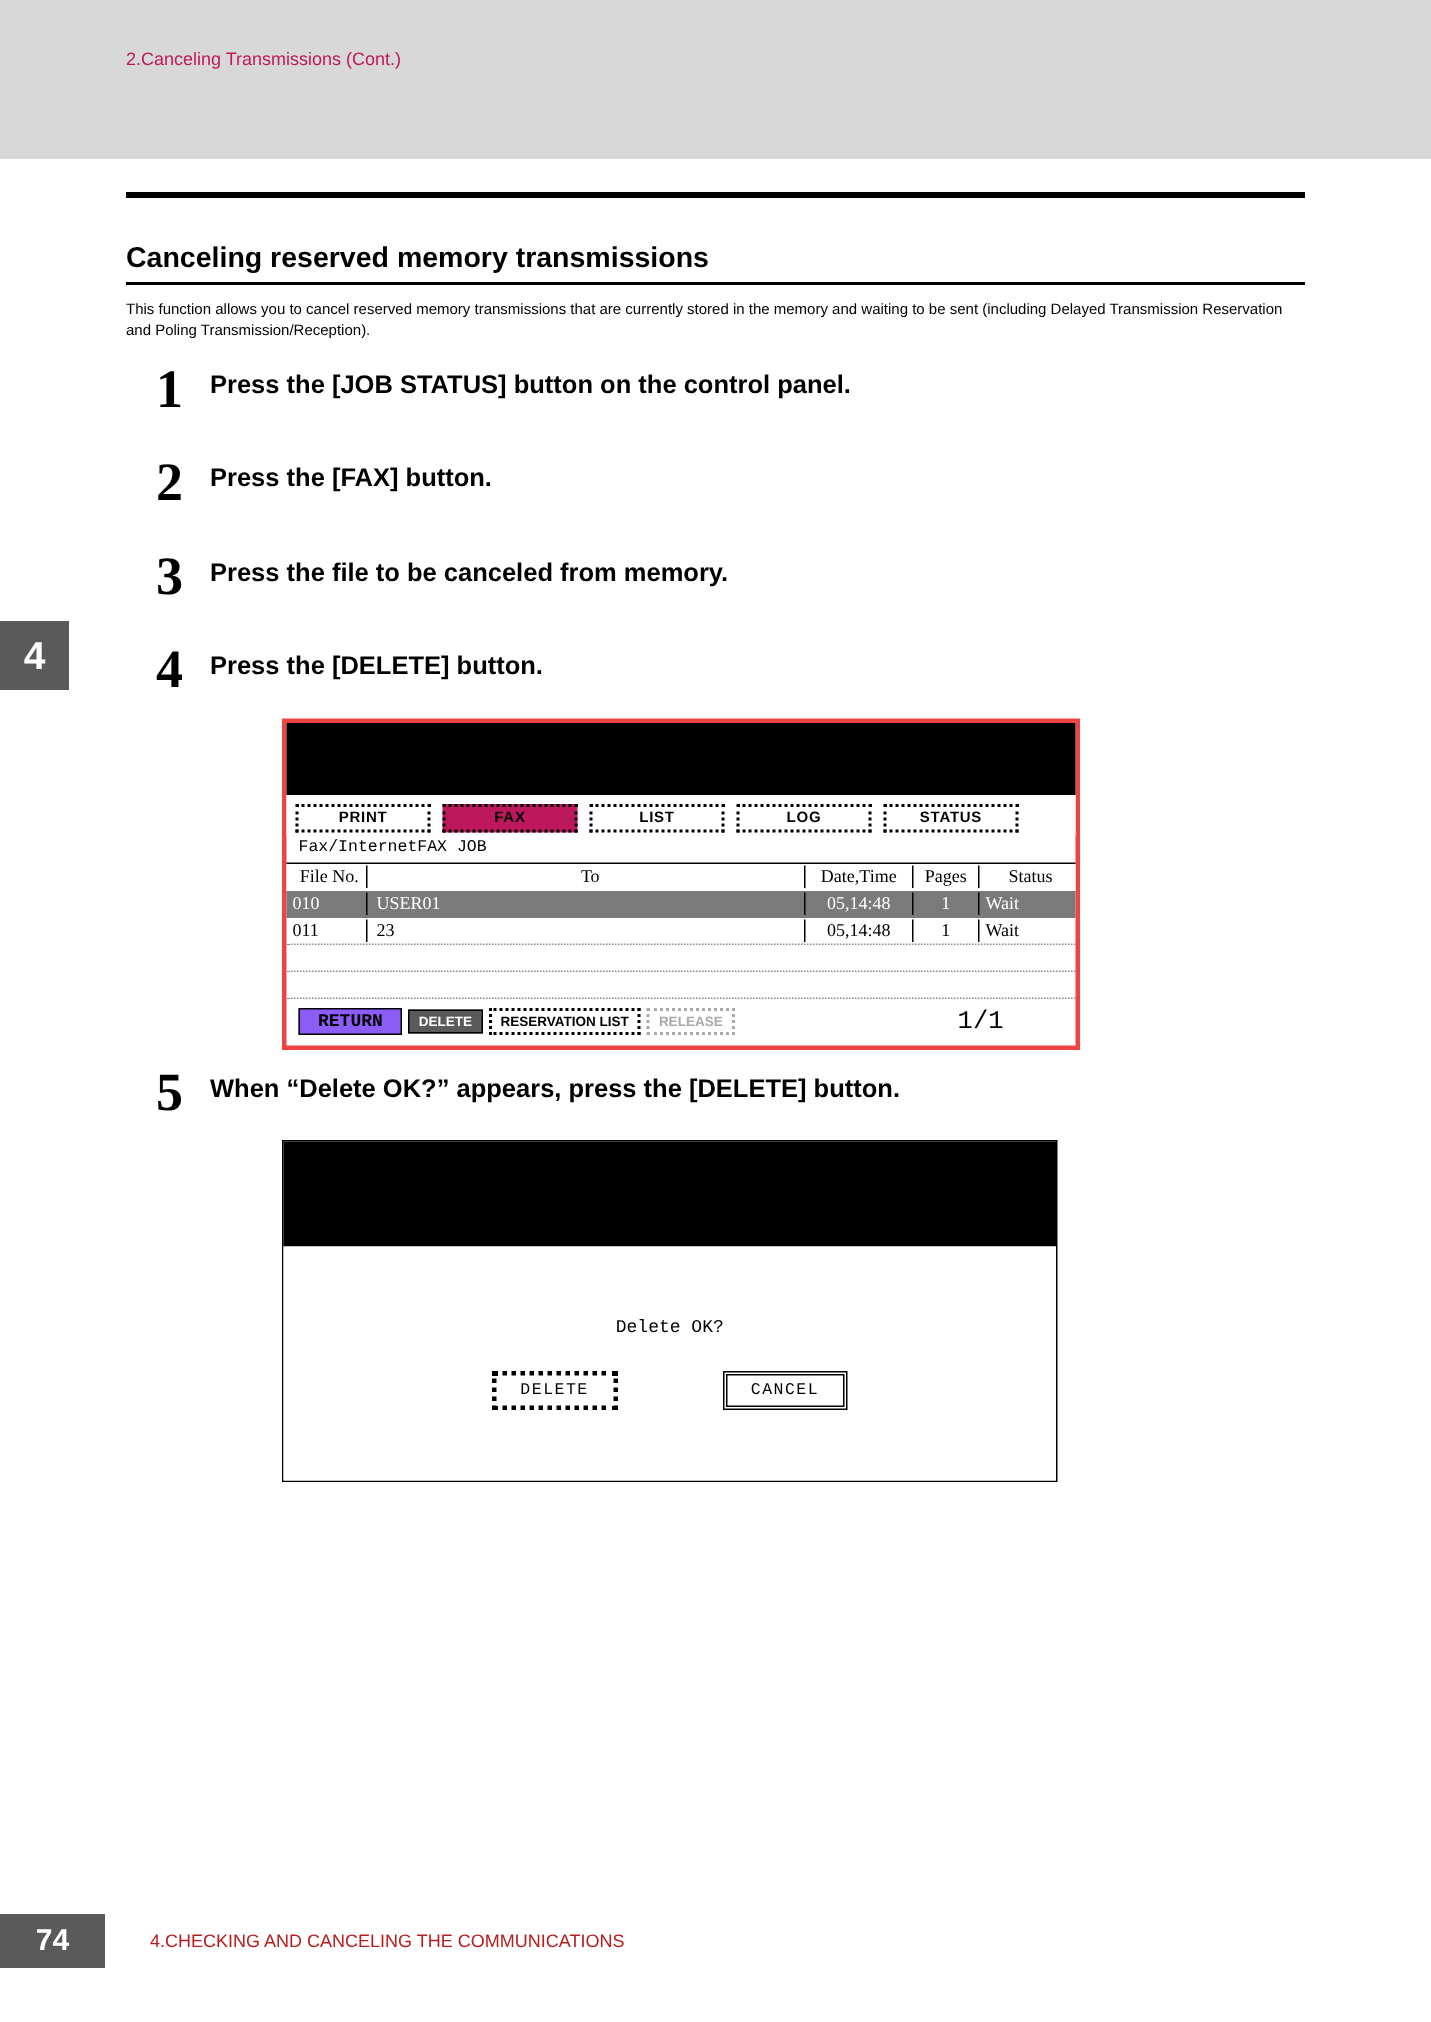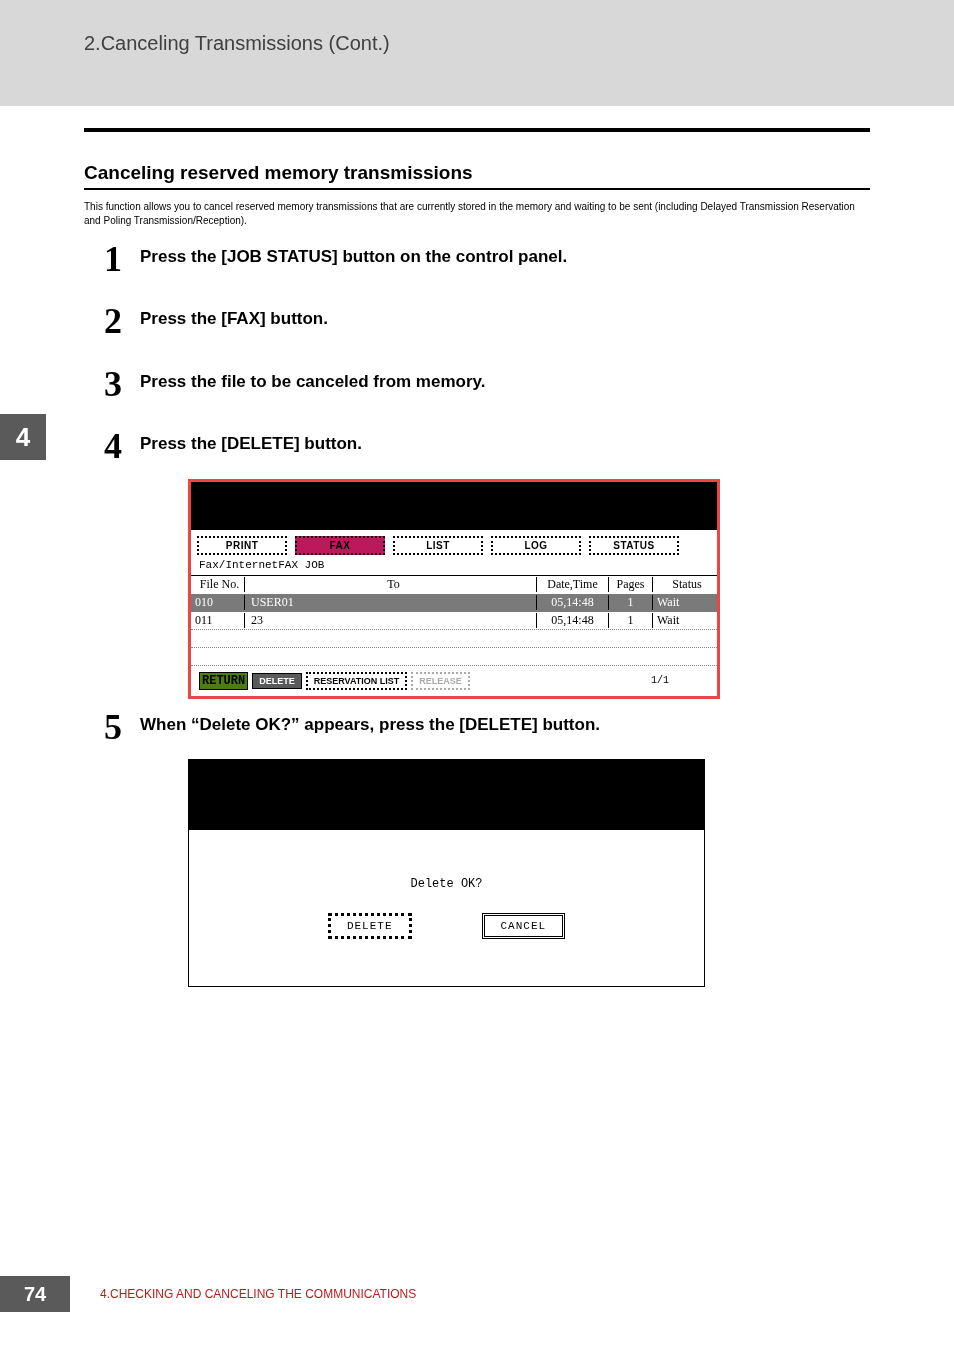--- a/index.html
+++ b/index.html
@@ -10,22 +10,22 @@
     background: #fff;
     position: relative;
     color: #000;
   }
   .top-band {
     background: #d8d8d8;
     height: 106px;
     padding: 32px 0 0 84px;
   }
   .breadcrumb {
-    font-size: 20px;
-    color: #404040;
+    font-size: 12px;
+    color: #be185d;
   }
   .side-tab {
     position: absolute;
     left: 0;
     top: 414px;
     width: 46px;
     height: 46px;
     background: #5a5a5a;
     color: #fff;
     font-size: 26px;
@@ -148,33 +148,33 @@
     padding:2px 6px;
     background:#fff;
   }
   .bbtn.solid {
     border:1px solid #000;
     background:#5a5a5a;
     color:#fff;
   }
   .bbtn.arrow {
     border:1px solid #000;
-    background:#4d7c0f;
-    padding:1px 2px;
+    background:#8b5cf6;
+    padding:1px 12px;
     font-family:"Courier New",monospace;
     font-size:12px;
   }
   .bbtn.ghost {
     color:#aaa;
     border-color:#aaa;
   }
   .page-ind {
     margin-left:auto;
     font-family:"Courier New",monospace;
-    font-size:10px;
+    font-size:17px;
     padding-right:40px;
   }
 
   
   .scr2 {
     width: 517px;
     border: 1px solid #000;
   }
   .scr2-top {
     background:#000;

